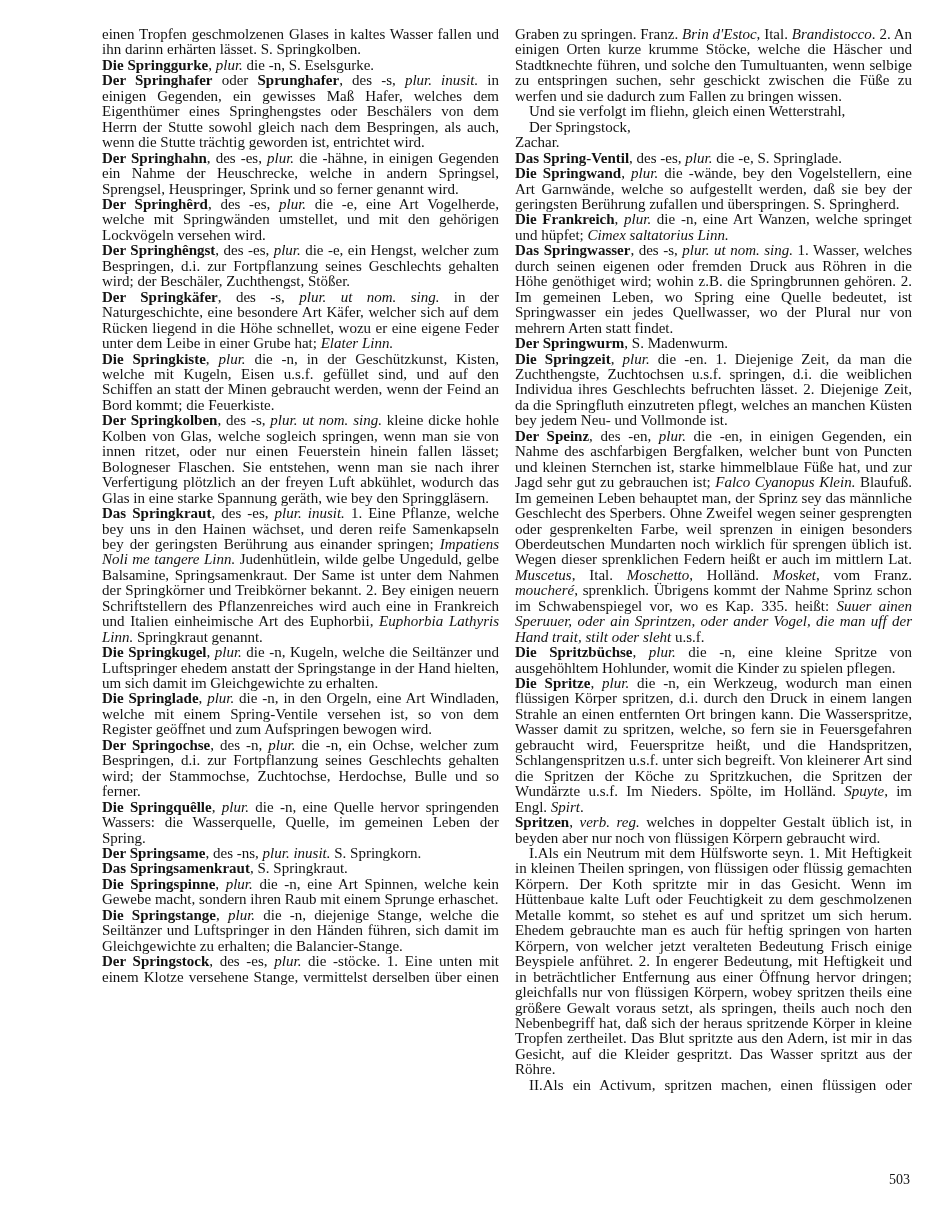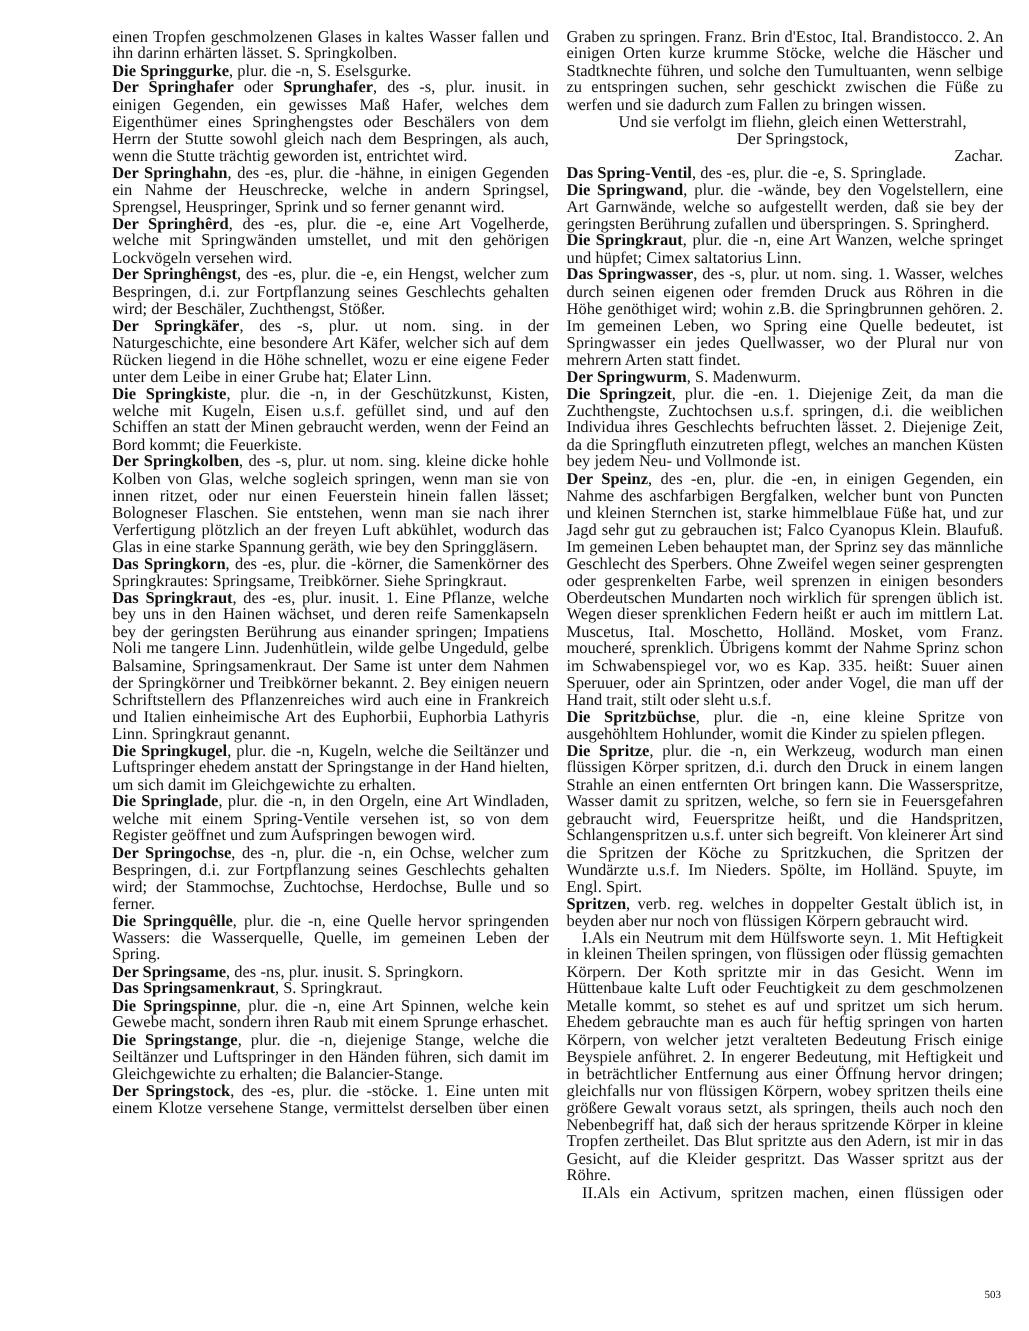--- a/index.html
+++ b/index.html
@@ -5,61 +5,60 @@
   html,body{margin:0;padding:0}
   body{
     width:935px;height:1210px;position:relative;overflow:hidden;
     background:#ffffff;color:#121212;
     font-family:"Liberation Serif","DejaVu Serif",serif;
   }
   .page{position:absolute;left:102px;top:27px;display:flex;gap:16px}
   .col{width:397px;font-size:15px;line-height:15.45px}
   p{margin:0;text-align:justify;hyphens:auto;-webkit-hyphens:auto}
   .b{font-weight:bold}
-  .i{}
-  .verse{text-align:center;padding-left:14px}
-  .sig{text-align:right}
+  .i{font-style:italic}
+  .verse{text-align:left;padding-left:14px}
+  .sig{text-align:left}
   .ind{text-indent:14px}
   .jlast{text-align-last:justify}
-  .pageno{position:absolute;right:25px;top:1172px;font-size:10px;color:#121212}
+  .pageno{position:absolute;right:25px;top:1172px;font-size:14px;color:#121212}
 </style>
 </head>
 <body>
 
 <div class="page">
   <div class="col">
       <p><span>einen Tropfen geschmolzenen Glases in kaltes Wasser fallen und ihn darinn erhärten lässet. S. Springkolben.</span></p>
       <p><span class="b">Die Springgurke</span><span>, </span><span class="i">plur.</span><span> die -n, S. Eselsgurke.</span></p>
       <p><span class="b">Der Springhafer</span><span> oder </span><span class="b">Sprunghafer</span><span>, des -s, </span><span class="i">plur. inusit.</span><span> in einigen Gegenden, ein gewisses Maß Hafer, welches dem Eigenthümer eines Springhengstes oder Beschälers von dem Herrn der Stutte sowohl gleich nach dem Bespringen, als auch, wenn die Stutte trächtig geworden ist, entrichtet wird.</span></p>
       <p><span class="b">Der Springhahn</span><span>, des -es, </span><span class="i">plur.</span><span> die -hähne, in einigen Gegenden ein Nahme der Heuschrecke, welche in andern Springsel, Sprengsel, Heuspringer, Sprink und so ferner genannt wird.</span></p>
       <p><span class="b">Der Springhêrd</span><span>, des -es, </span><span class="i">plur.</span><span> die -e, eine Art Vogelherde, welche mit Springwänden umstellet, und mit den gehörigen Lockvögeln versehen wird.</span></p>
       <p><span class="b">Der Springhêngst</span><span>, des -es, </span><span class="i">plur.</span><span> die -e, ein Hengst, welcher zum Bespringen, d.i. zur Fortpflanzung seines Geschlechts gehalten wird; der Beschäler, Zuchthengst, Stößer.</span></p>
       <p><span class="b">Der Springkäfer</span><span>, des -s, </span><span class="i">plur. ut nom. sing.</span><span> in der Naturgeschichte, eine besondere Art Käfer, welcher sich auf dem Rücken liegend in die Höhe schnellet, wozu er eine eigene Feder unter dem Leibe in einer Grube hat; </span><span class="i">Elater Linn.</span></p>
       <p><span class="b">Die Springkiste</span><span>, </span><span class="i">plur.</span><span> die -n, in der Geschützkunst, Kisten, welche mit Kugeln, Eisen u.s.f. gefüllet sind, und auf den Schiffen an statt der Minen gebraucht werden, wenn der Feind an Bord kommt; die Feuerkiste.</span></p>
       <p><span class="b">Der Springkolben</span><span>, des -s, </span><span class="i">plur. ut nom. sing.</span><span> kleine dicke hohle Kolben von Glas, welche sogleich springen, wenn man sie von innen ritzet, oder nur einen Feuerstein hinein fallen lässet; Bologneser Flaschen. Sie entstehen, wenn man sie nach ihrer Verfertigung plötzlich an der freyen Luft abkühlet, wodurch das Glas in eine starke Spannung geräth, wie bey den Springgläsern.</span></p>
-      <p><span class="b">Das Springkorn</span><span>, des -es, </span><span class="i">plur.</span><span> die -körner, die Samenkörner des Springkrautes: Springsame, Treibkörner. Siehe Springkraut.</span></p>
       <p><span class="b">Das Springkraut</span><span>, des -es, </span><span class="i">plur. inusit.</span><span> 1. Eine Pflanze, welche bey uns in den Hainen wächset, und deren reife Samenkapseln bey der geringsten Berührung aus einander springen; </span><span class="i">Impatiens Noli me tangere Linn.</span><span> Judenhütlein, wilde gelbe Ungeduld, gelbe Balsamine, Springsamenkraut. Der Same ist unter dem Nahmen der Springkörner und Treibkörner bekannt. 2. Bey einigen neuern Schriftstellern des Pflanzenreiches wird auch eine in Frankreich und Italien einheimische Art des Euphorbii, </span><span class="i">Euphorbia Lathyris Linn.</span><span> Springkraut genannt.</span></p>
       <p><span class="b">Die Springkugel</span><span>, </span><span class="i">plur.</span><span> die -n, Kugeln, welche die Seiltänzer und Luftspringer ehedem anstatt der Springstange in der Hand hielten, um sich damit im Gleichgewichte zu erhalten.</span></p>
       <p><span class="b">Die Springlade</span><span>, </span><span class="i">plur.</span><span> die -n, in den Orgeln, eine Art Windladen, welche mit einem Spring-Ventile versehen ist, so von dem Register geöffnet und zum Aufspringen bewogen wird.</span></p>
       <p><span class="b">Der Springochse</span><span>, des -n, </span><span class="i">plur.</span><span> die -n, ein Ochse, welcher zum Bespringen, d.i. zur Fortpflanzung seines Geschlechts gehalten wird; der Stammochse, Zuchtochse, Herdochse, Bulle und so ferner.</span></p>
       <p><span class="b">Die Springquêlle</span><span>, </span><span class="i">plur.</span><span> die -n, eine Quelle hervor springenden Wassers: die Wasserquelle, Quelle, im gemeinen Leben der Spring.</span></p>
       <p><span class="b">Der Springsame</span><span>, des -ns, </span><span class="i">plur. inusit.</span><span> S. Springkorn.</span></p>
       <p><span class="b">Das Springsamenkraut</span><span>, S. Springkraut.</span></p>
       <p><span class="b">Die Springspinne</span><span>, </span><span class="i">plur.</span><span> die -n, eine Art Spinnen, welche kein Gewebe macht, sondern ihren Raub mit einem Sprunge erhaschet.</span></p>
       <p><span class="b">Die Springstange</span><span>, </span><span class="i">plur.</span><span> die -n, diejenige Stange, welche die Seiltänzer und Luftspringer in den Händen führen, sich damit im Gleichgewichte zu erhalten; die Balancier-Stange.</span></p>
       <p class="jlast"><span class="b">Der Springstock</span><span>, des -es, </span><span class="i">plur.</span><span> die -stöcke. 1. Eine unten mit einem Klotze versehene Stange, vermittelst derselben über einen</span></p>
     </div>
   <div class="col">
       <p><span>Graben zu springen. Franz. </span><span class="i">Brin d'Estoc</span><span>, Ital. </span><span class="i">Brandistocco</span><span>. 2. An einigen Orten kurze krumme Stöcke, welche die Häscher und Stadtknechte führen, und solche den Tumultuanten, wenn selbige zu entspringen suchen, sehr geschickt zwischen die Füße zu werfen und sie dadurch zum Fallen zu bringen wissen.</span></p>
       <p class="verse"><span>Und sie verfolgt im fliehn, gleich einen Wetterstrahl,</span></p>
       <p class="verse"><span>Der Springstock,</span></p>
       <p class="sig"><span>Zachar.</span></p>
       <p><span class="b">Das Spring-Ventil</span><span>, des -es, </span><span class="i">plur.</span><span> die -e, S. Springlade.</span></p>
       <p><span class="b">Die Springwand</span><span>, </span><span class="i">plur.</span><span> die -wände, bey den Vogelstellern, eine Art Garnwände, welche so aufgestellt werden, daß sie bey der geringsten Berührung zufallen und überspringen. S. Springherd.</span></p>
-      <p><span class="b">Die Springkraut</span><span>, </span><span class="i">plur.</span><span> die -n, eine Art Wanzen, welche springet und hüpfet; </span><span class="i">Cimex saltatorius Linn.</span></p>
+      <p><span class="b">Die Frankreich</span><span>, </span><span class="i">plur.</span><span> die -n, eine Art Wanzen, welche springet und hüpfet; </span><span class="i">Cimex saltatorius Linn.</span></p>
       <p><span class="b">Das Springwasser</span><span>, des -s, </span><span class="i">plur. ut nom. sing.</span><span> 1. Wasser, welches durch seinen eigenen oder fremden Druck aus Röhren in die Höhe genöthiget wird; wohin z.B. die Springbrunnen gehören. 2. Im gemeinen Leben, wo Spring eine Quelle bedeutet, ist Springwasser ein jedes Quellwasser, wo der Plural nur von mehrern Arten statt findet.</span></p>
       <p><span class="b">Der Springwurm</span><span>, S. Madenwurm.</span></p>
       <p><span class="b">Die Springzeit</span><span>, </span><span class="i">plur.</span><span> die -en. 1. Diejenige Zeit, da man die Zuchthengste, Zuchtochsen u.s.f. springen, d.i. die weiblichen Individua ihres Geschlechts befruchten lässet. 2. Diejenige Zeit, da die Springfluth einzutreten pflegt, welches an manchen Küsten bey jedem Neu- und Vollmonde ist.</span></p>
       <p><span class="b">Der Speinz</span><span>, des -en, </span><span class="i">plur.</span><span> die -en, in einigen Gegenden, ein Nahme des aschfarbigen Bergfalken, welcher bunt von Puncten und kleinen Sternchen ist, starke himmelblaue Füße hat, und zur Jagd sehr gut zu gebrauchen ist; </span><span class="i">Falco Cyanopus Klein.</span><span> Blaufuß. Im gemeinen Leben behauptet man, der Sprinz sey das männliche Geschlecht des Sperbers. Ohne Zweifel wegen seiner gesprengten oder gesprenkelten Farbe, weil sprenzen in einigen besonders Oberdeutschen Mundarten noch wirklich für sprengen üblich ist. Wegen dieser sprenklichen Federn heißt er auch im mittlern Lat. </span><span class="i">Muscetus</span><span>, Ital. </span><span class="i">Moschetto</span><span>, Holländ. </span><span class="i">Mosket</span><span>, vom Franz. </span><span class="i">moucheré</span><span>, sprenklich. Übrigens kommt der Nahme Sprinz schon im Schwabenspiegel vor, wo es Kap. 335. heißt: </span><span class="i">Suuer ainen Speruuer, oder ain Sprintzen, oder ander Vogel, die man uff der Hand trait, stilt oder sleht</span><span> u.s.f.</span></p>
       <p><span class="b">Die Spritzbüchse</span><span>, </span><span class="i">plur.</span><span> die -n, eine kleine Spritze von ausgehöhltem Hohlunder, womit die Kinder zu spielen pflegen.</span></p>
       <p><span class="b">Die Spritze</span><span>, </span><span class="i">plur.</span><span> die -n, ein Werkzeug, wodurch man einen flüssigen Körper spritzen, d.i. durch den Druck in einem langen Strahle an einen entfernten Ort bringen kann. Die Wasserspritze, Wasser damit zu spritzen, welche, so fern sie in Feuersgefahren gebraucht wird, Feuerspritze heißt, und die Handspritzen, Schlangenspritzen u.s.f. unter sich begreift. Von kleinerer Art sind die Spritzen der Köche zu Spritzkuchen, die Spritzen der Wundärzte u.s.f. Im Nieders. Spölte, im Holländ. </span><span class="i">Spuyte</span><span>, im Engl. </span><span class="i">Spirt</span><span>.</span></p>
       <p><span class="b">Spritzen</span><span>, </span><span class="i">verb. reg.</span><span> welches in doppelter Gestalt üblich ist, in beyden aber nur noch von flüssigen Körpern gebraucht wird.</span></p>
       <p class="ind"><span>I.Als ein Neutrum mit dem Hülfsworte seyn. 1. Mit Heftigkeit in kleinen Theilen springen, von flüssigen oder flüssig gemachten Körpern. Der Koth spritzte mir in das Gesicht. Wenn im Hüttenbaue kalte Luft oder Feuchtigkeit zu dem geschmolzenen Metalle kommt, so stehet es auf und spritzet um sich herum. Ehedem gebrauchte man es auch für heftig springen von harten Körpern, von welcher jetzt veralteten Bedeutung Frisch einige Beyspiele anführet. 2. In engerer Bedeutung, mit Heftigkeit und in beträchtlicher Entfernung aus einer Öffnung hervor dringen; gleichfalls nur von flüssigen Körpern, wobey spritzen theils eine größere Gewalt voraus setzt, als springen, theils auch noch den Nebenbegriff hat, daß sich der heraus spritzende Körper in kleine Tropfen zertheilet. Das Blut spritzte aus den Adern, ist mir in das Gesicht, auf die Kleider gespritzt. Das Wasser spritzt aus der Röhre.</span></p>
       <p class="ind jlast"><span>II.Als ein Activum, spritzen machen, einen flüssigen oder</span></p>
     </div>

